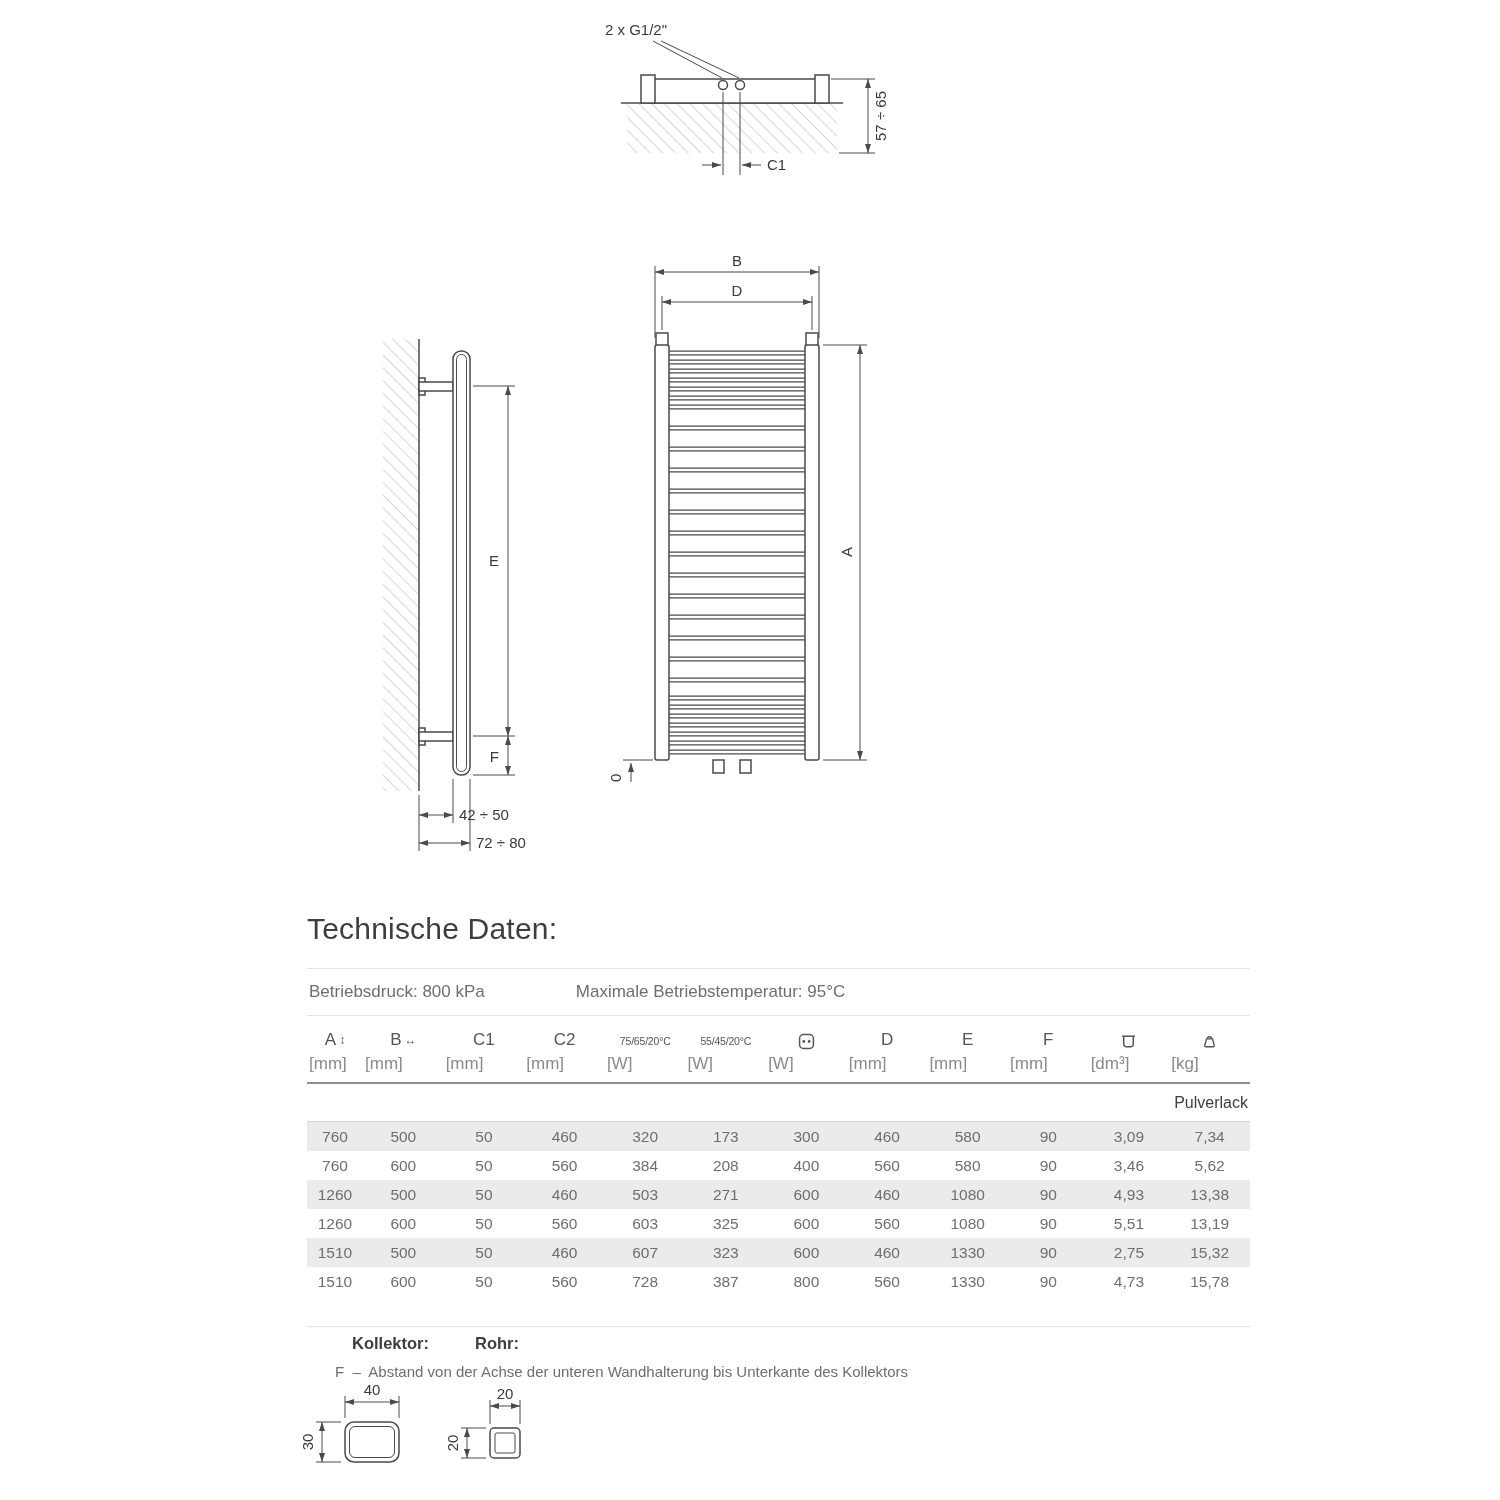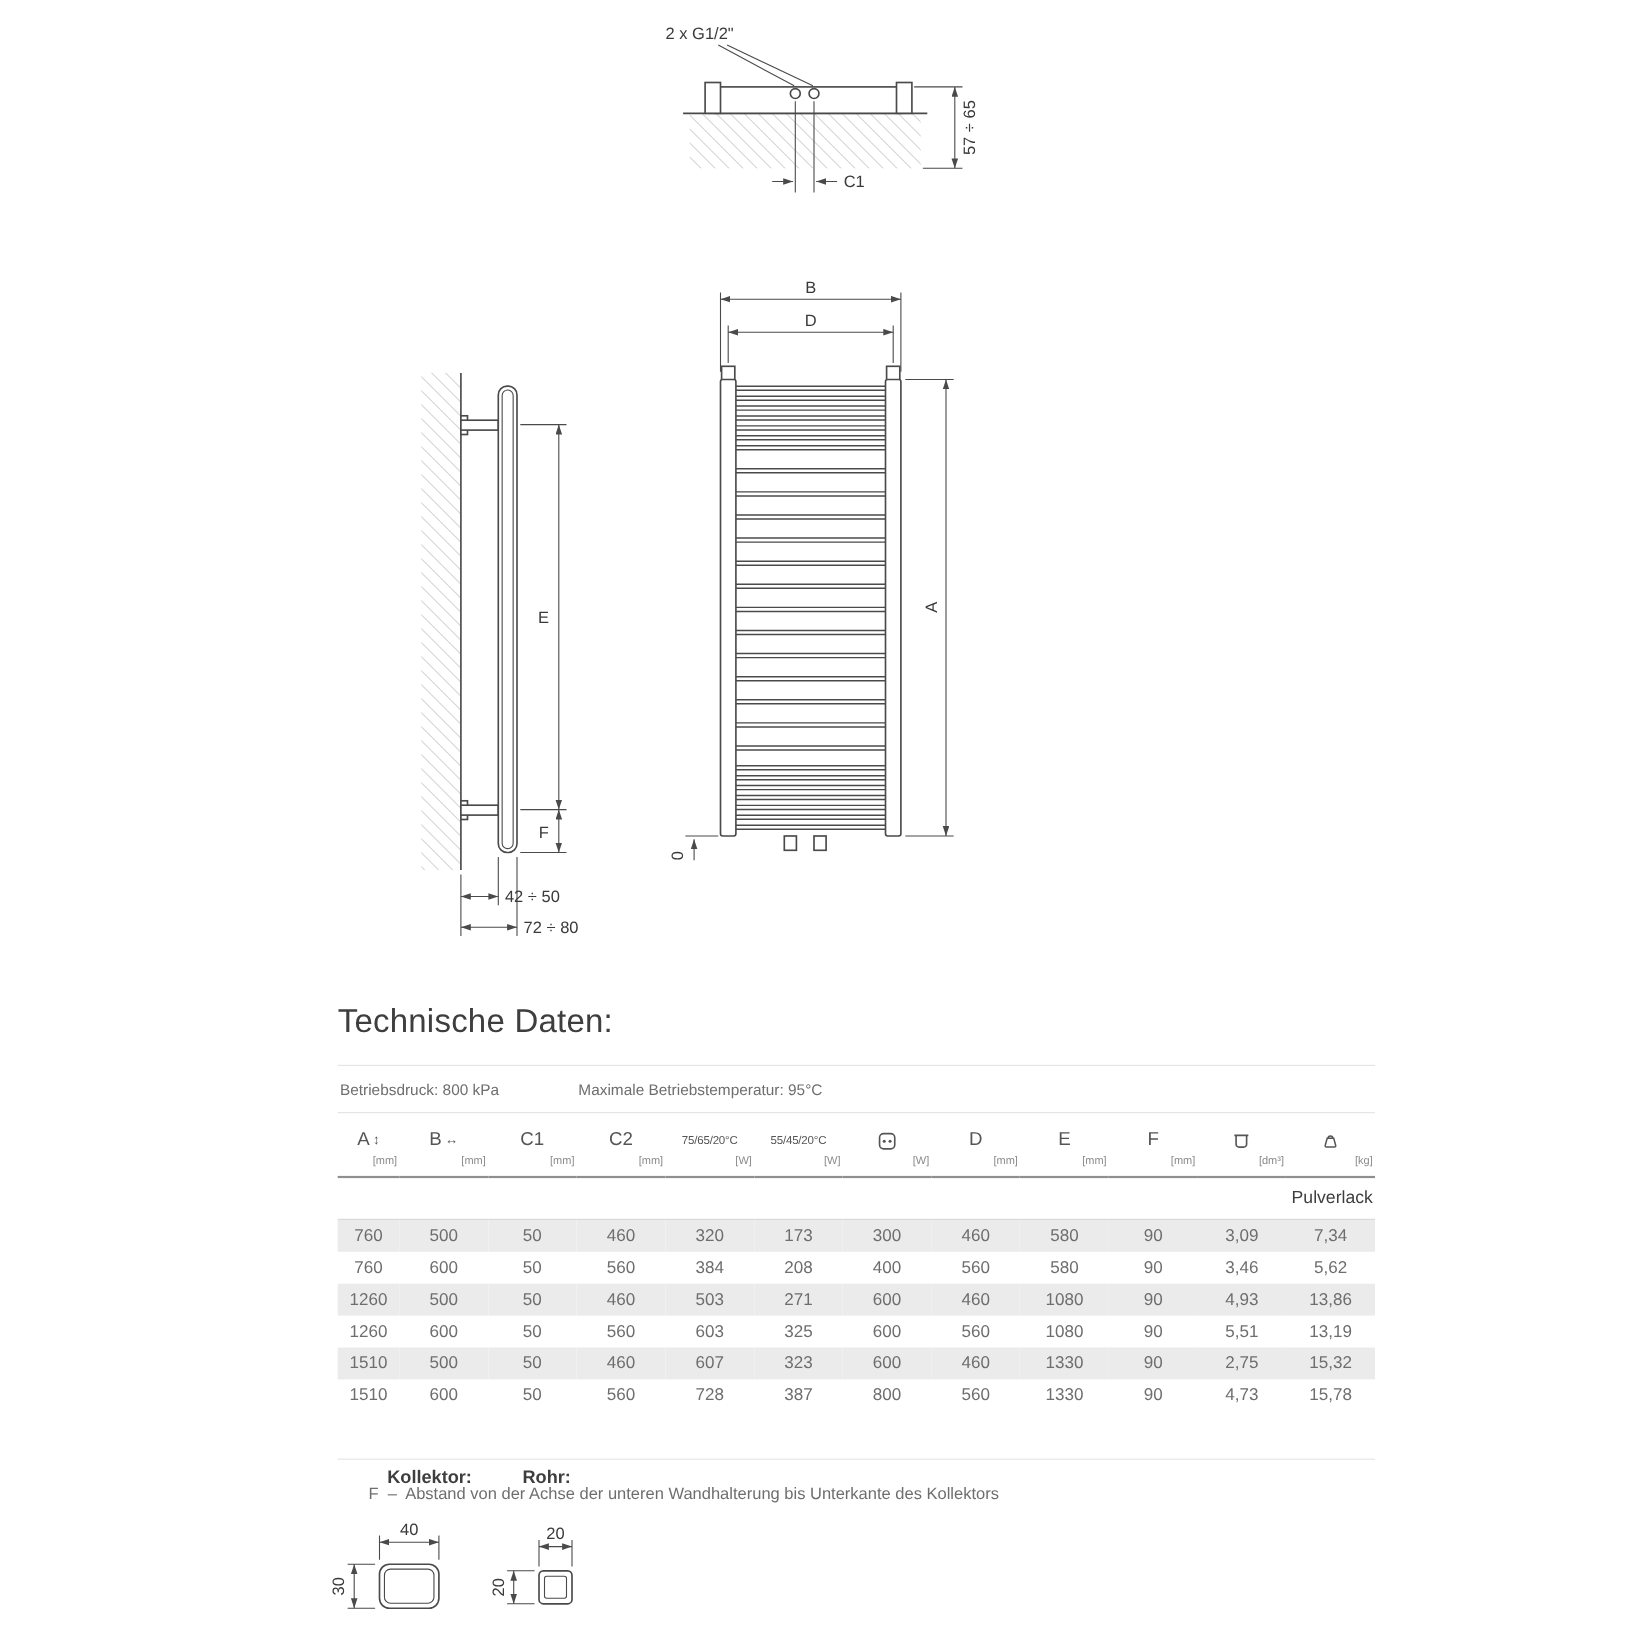--- a/index.html
+++ b/index.html
@@ -6,27 +6,27 @@
   .page{position:relative;width:1500px;height:1500px;background:#fff;font-family:"Liberation Sans",sans-serif;overflow:hidden}
   .dw{position:absolute}
   svg text{font-family:"Liberation Sans",sans-serif}
   .dtext{font-size:15px;fill:#3a3a3a}
   .ln{stroke:#4a4a4a;stroke-width:1.5;fill:none}
   .lnr{stroke:#4a4a4a;stroke-width:1.5}
   .thin{stroke:#4a4a4a;stroke-width:1;fill:none}
   .dim{stroke:#4a4a4a;stroke-width:1;fill:none}
   .tech{position:absolute;left:307px;top:912px;width:943px;color:#6e6e6e}
   h2.title{font-size:30px;font-weight:400;color:#3e3e3e;margin:0 0 22px 0;letter-spacing:.2px}
-  .info-row{display:flex;gap:72px;border-top:1px solid #e3e3e3;border-bottom:1px solid #e3e3e3;padding:13px 2px;font-size:14px;color:#6e6e6e}
+  .info-row{display:flex;gap:91px;border-top:1px solid #e3e3e3;border-bottom:1px solid #e3e3e3;padding:13px 2px;font-size:17px;color:#6e6e6e}
   table.data{width:100%;border-collapse:collapse;table-layout:fixed}
   thead th{border-bottom:2px solid #8f8f8f;padding:14px 2px 8px;font-weight:400;vertical-align:bottom}
   .sym{font-size:17px;color:#555;display:flex;justify-content:center;align-items:center;gap:3px;min-height:18px}
   .sym.small{font-size:10.5px;letter-spacing:-.2px}
   .arr{font-size:12px;color:#555}
-  .unit{font-size:10px;color:#8a8a8a;margin-top:4px;text-align:right}
+  .unit{font-size:17px;color:#8a8a8a;margin-top:4px;text-align:left}
   tr.group-row td{border-bottom:1px solid #d5d5d5;text-align:right;font-weight:normal;color:#3e3e3e;font-size:16px;padding:9px 2px}
   tbody td{text-align:center;font-size:15.5px;color:#6e6e6e;padding:5px 2px;height:19px}
   tbody tr:nth-child(even){background:#ebebeb}
   .footnotes{margin-top:10px;padding-left:28px;font-size:15px;color:#6e6e6e;line-height:1.75;white-space:pre-wrap}
   .bottom-rule{position:absolute;left:307px;top:1326px;width:943px;height:1px;background:#e3e3e3}
   .xsec-label{position:absolute;font-size:16.5px;font-weight:bold;color:#3e3e3e}
 </style>
 </head>
 <body>
 
@@ -250,21 +250,21 @@
             <td>500</td>
             <td>50</td>
             <td>460</td>
             <td>503</td>
             <td>271</td>
             <td>600</td>
             <td>460</td>
             <td>1080</td>
             <td>90</td>
             <td>4,93</td>
-            <td>13,86</td>
+            <td>13,38</td>
           </tr>
           <tr>
             <td>1260</td>
             <td>600</td>
             <td>50</td>
             <td>560</td>
             <td>603</td>
             <td>325</td>
             <td>600</td>
             <td>560</td>

